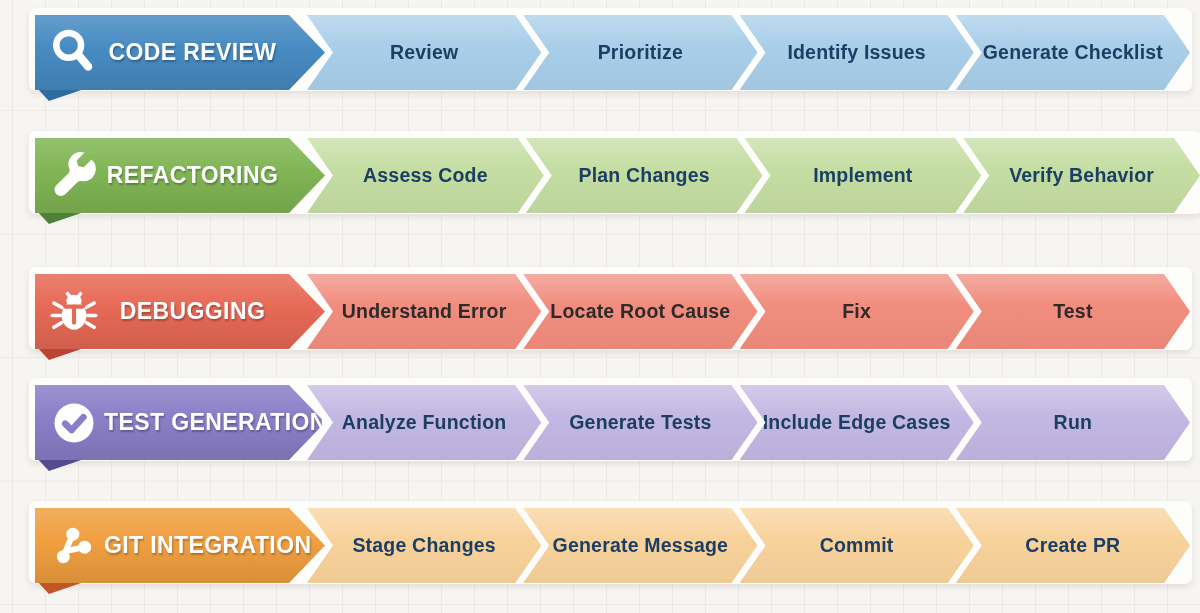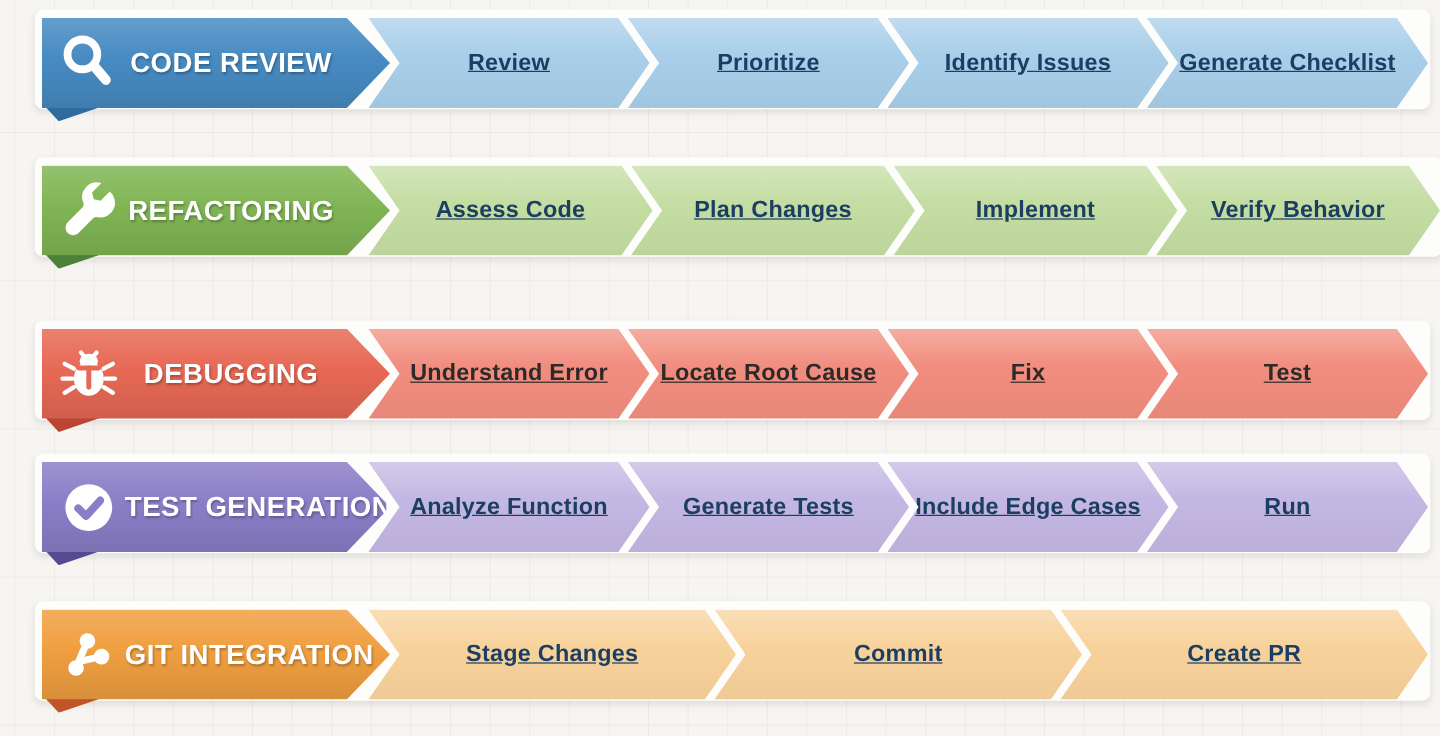--- a/index.html
+++ b/index.html
@@ -43,21 +43,21 @@
     flex:1;margin-left:-18px;
     clip-path:polygon(0 0,calc(100% - 26px) 0,100% 50%,calc(100% - 26px) 100%,0 100%,26px 50%);
     background-color:var(--seg);
     background-image:linear-gradient(180deg,rgba(255,255,255,.28),rgba(255,255,255,0) 42%,rgba(0,0,0,.04));
     display:flex;align-items:center;justify-content:center;
     filter:drop-shadow(2px 3px 3px rgba(70,65,75,.28));
   }
   .seg:first-child{margin-left:0;}
   .slabel{
     color:var(--txt);font-size:19.5px;font-weight:700;letter-spacing:.2px;
-    white-space:nowrap;padding:0 20px;text-decoration:underline;
+    white-space:nowrap;padding:0 20px;
   }
 </style>
 </head>
 <body>
 
 <div class="row" style="top: 15px; --h: #478bc2; --fold: #2d6ba1; --seg: #a8cee9; --txt: #1c3e63;">
   <div class="backsheet"></div>
   <div class="fold"></div>
   <div class="header">
     <span class="icon">
@@ -196,19 +196,22 @@
         <circle cx="31" cy="23" r="5.5" fill="#fff"></circle>
       </svg>
     </span>
     <span class="title">GIT INTEGRATION</span>
   </div>
   <div class="segs">
     <div class="seg">
         <span class="slabel">Stage Changes</span>
       </div>
     <div class="seg">
+        <span class="slabel">Generate Message</span>
+      </div>
+    <div class="seg">
         <span class="slabel">Commit</span>
       </div>
     <div class="seg">
         <span class="slabel">Create PR</span>
       </div>
   </div>
 </div>
 
 </body></html>

